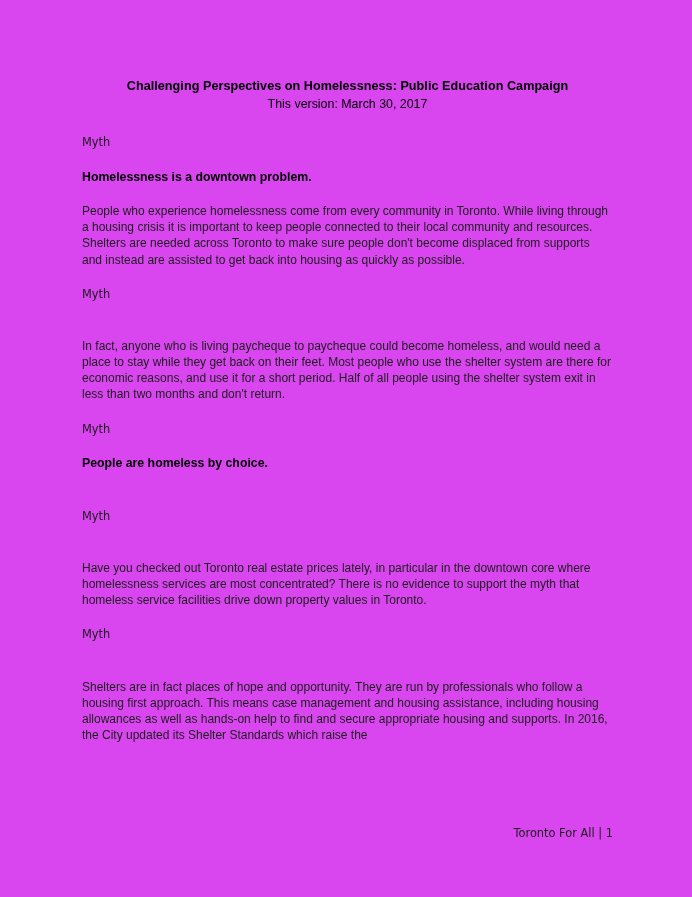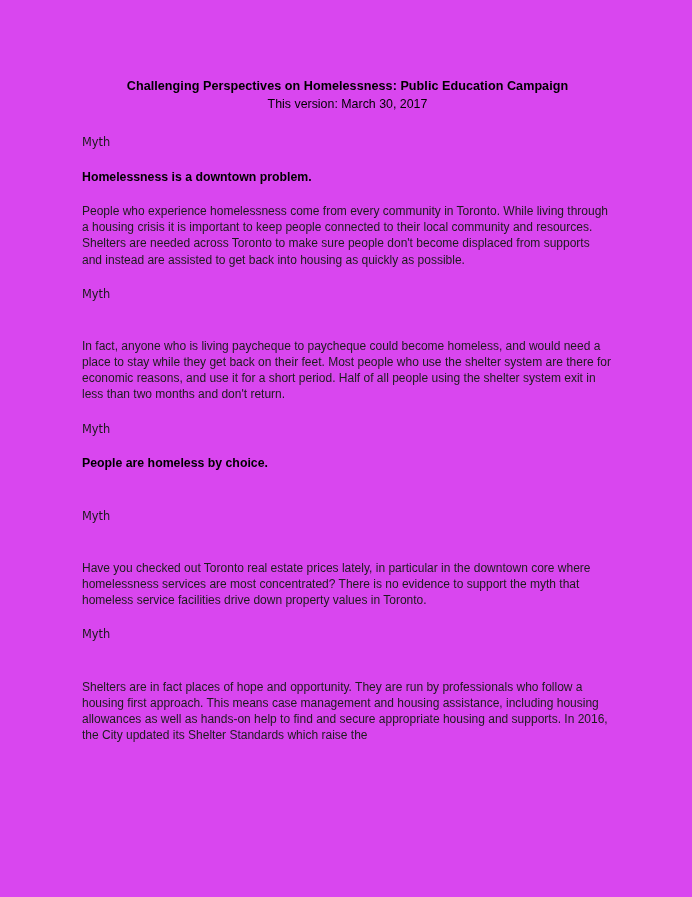--- a/index.html
+++ b/index.html
@@ -141,14 +141,15 @@
     <div class="gap-section"></div>
     <div class="section">
       <p class="myth-label">Myth</p>
       <div class="gap-label"></div>
       <div class="gap-claim"></div>
       <p class="myth-body">Shelters are in fact places of hope and opportunity. They are run by professionals who follow a housing first approach. This means case management and housing assistance, including housing allowances as well as hands-on help to find and secure appropriate housing and supports. In 2016, the City updated its Shelter Standards which raise the</p>
     </div>
 
   </div>
 
+  <div class="footer">Toronto For All | 1</div>
 
 </div>
 
 </body></html>

